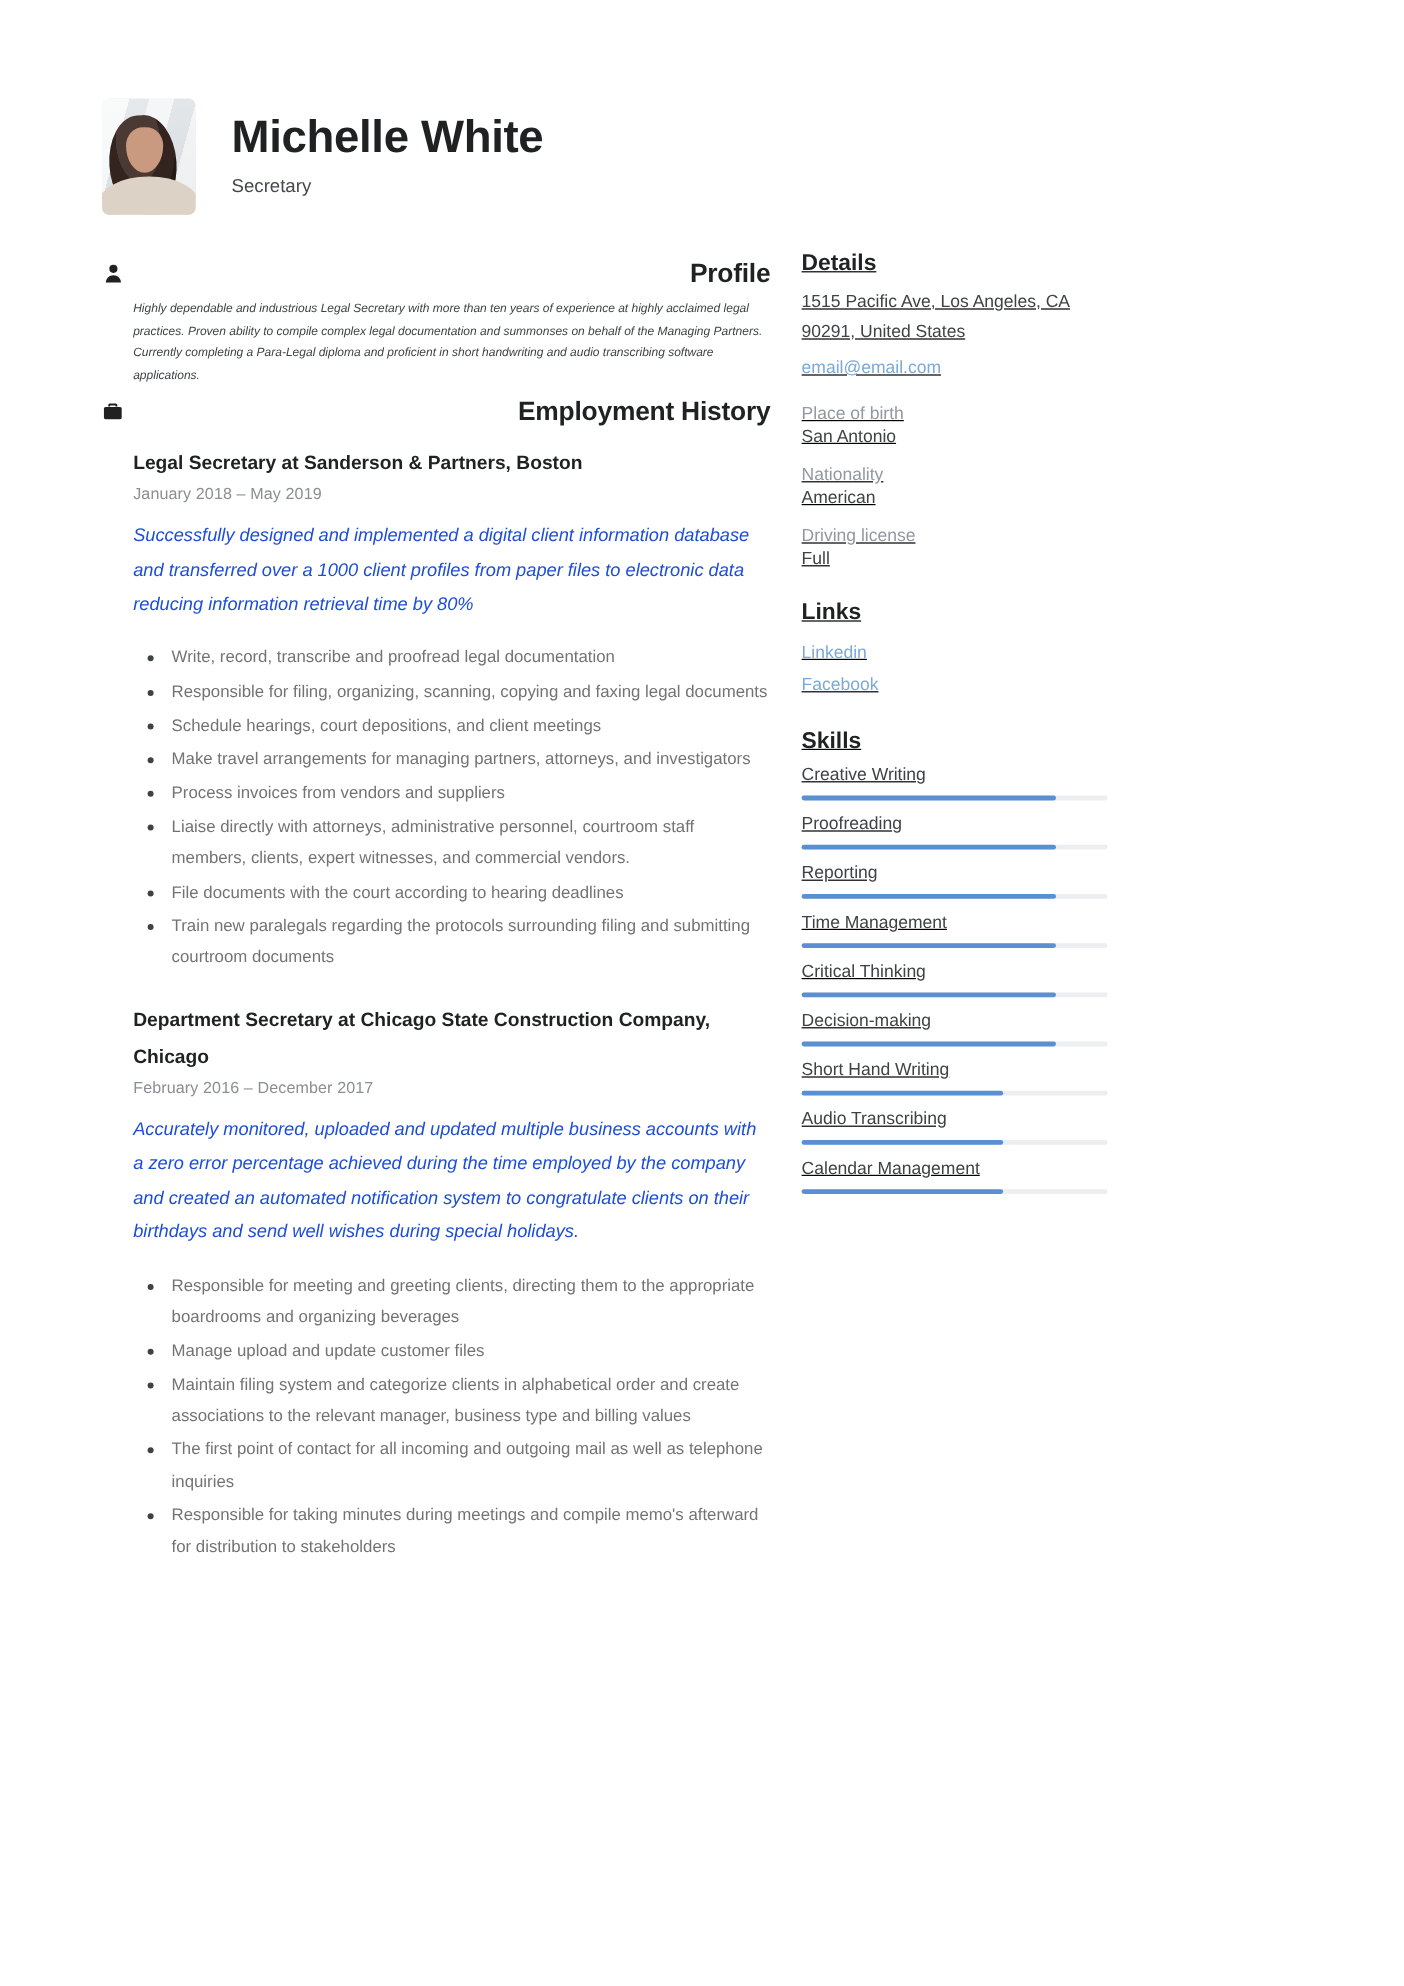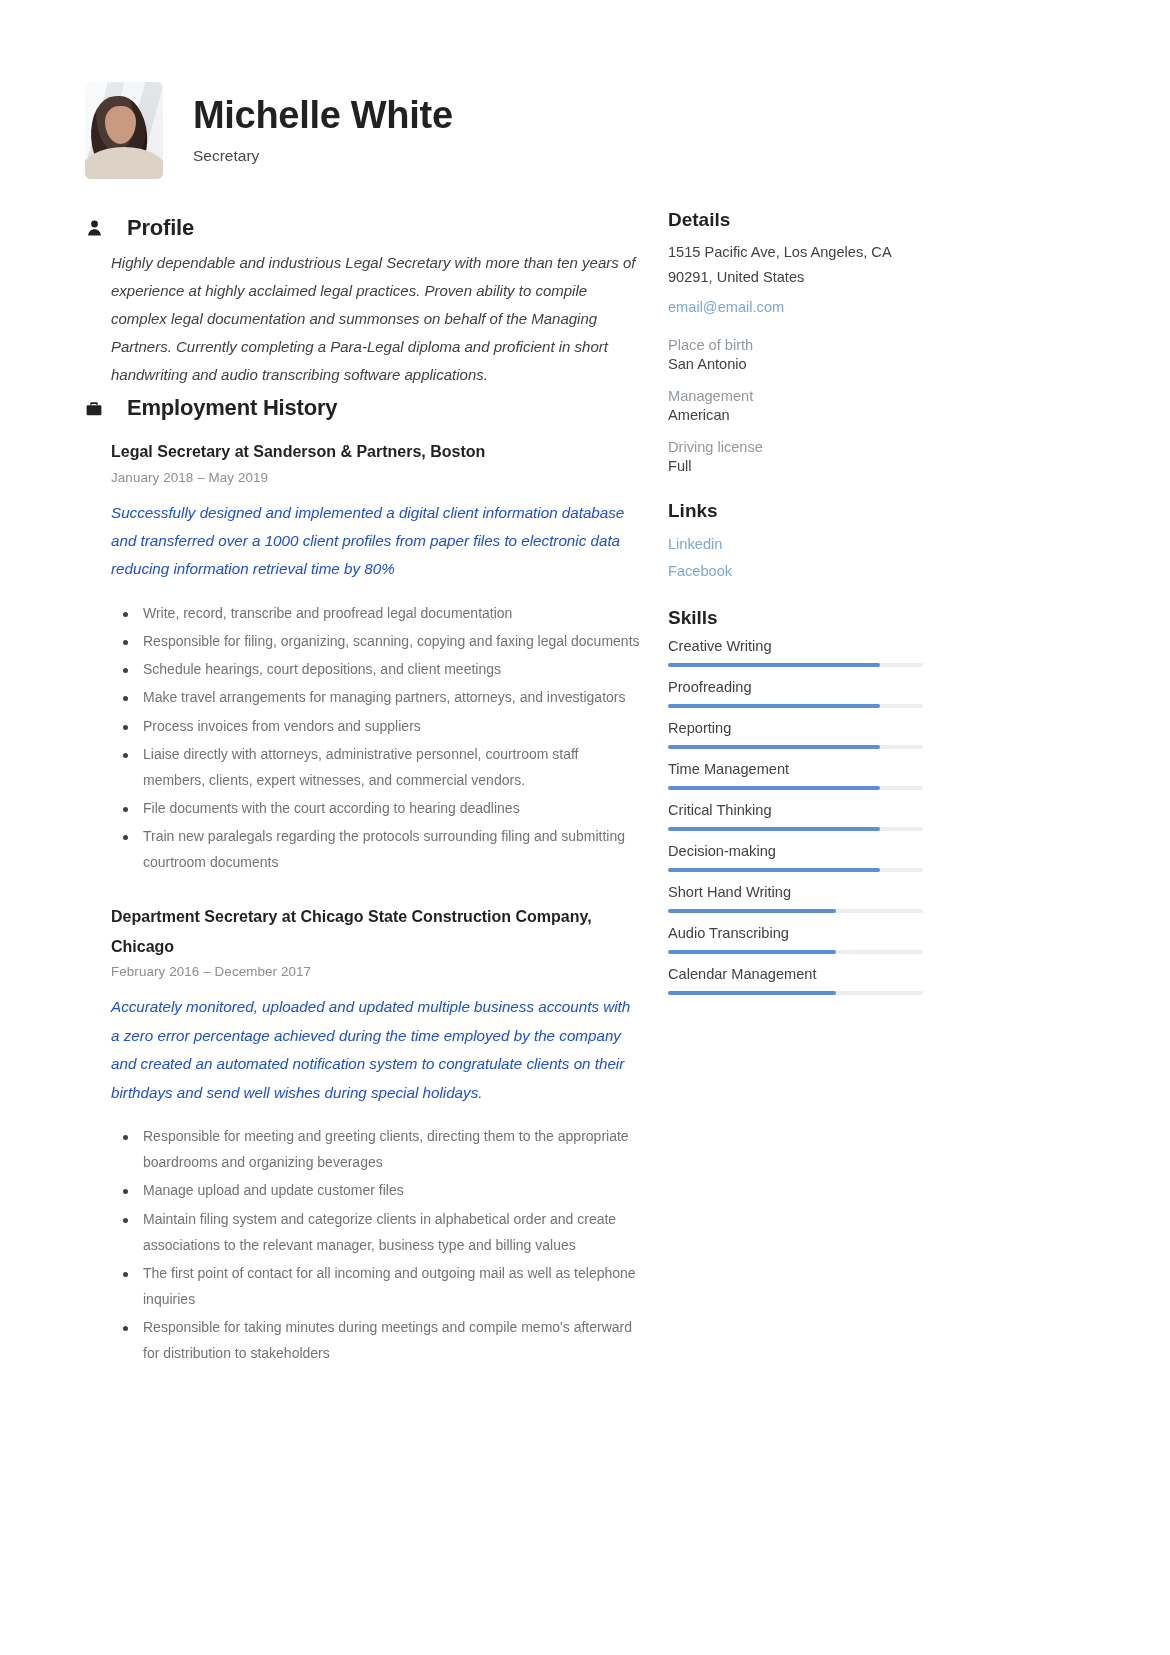--- a/index.html
+++ b/index.html
@@ -80,48 +80,50 @@
     padding: 30px 0 0 0;
   }
   .left-col {
     width: 660px;
     padding-left: 85px;
     padding-right: 18px;
   }
   .right-col {
     width: 300px;
     padding-left: 8px;
+    text-decoration: underline;
   }
 
   
   .sec-head {
     display: flex;
     align-items: center;
     gap: 24px;
     margin-top: 6px;
     margin-bottom: 8px;
+    justify-content: space-between;
   }
   .sec-head .icon {
     width: 18px;
     display: flex;
     justify-content: center;
     align-items: center;
     color: #1f2123;
   }
   .sec-head h2 {
     font-size: 22px;
     font-weight: 700;
     color: #1f2123;
     letter-spacing: -0.2px;
   }
 
   
   .body-italic {
     font-style: italic;
-    font-size: 15px;
+    font-size: 10px;
     line-height: 1.87;
     color: #3f4245;
     padding-left: 26px;
   }
   .exp-block { padding-left: 26px; margin-top: 16px; }
   .exp-block:first-of-type { margin-top: 2px; }
   .exp-title {
     font-size: 16px;
     font-weight: 700;
     color: #1f2123;
@@ -293,21 +295,21 @@
 
       <div class="side-block">
         <div class="side-head">Details</div>
         <div class="side-text">1515 Pacific Ave, Los Angeles, CA</div>
         <div class="side-text">90291, United States</div>
         <a class="link" href="#" style="margin-top:4px">email@email.com</a>
 
         <div class="side-label">Place of birth</div>
         <div class="side-value">San Antonio</div>
 
-        <div class="side-label">Management</div>
+        <div class="side-label">Nationality</div>
         <div class="side-value">American</div>
 
         <div class="side-label">Driving license</div>
         <div class="side-value">Full</div>
       </div>
 
       <div class="side-block" style="margin-bottom:22px">
         <div class="side-head">Links</div>
         <a class="link" href="#">Linkedin</a>
         <a class="link" href="#">Facebook</a>

